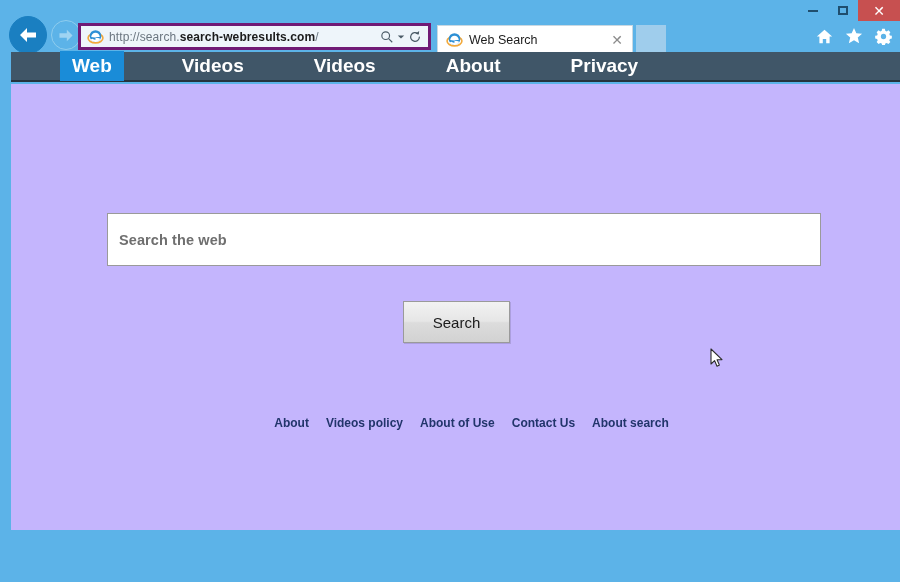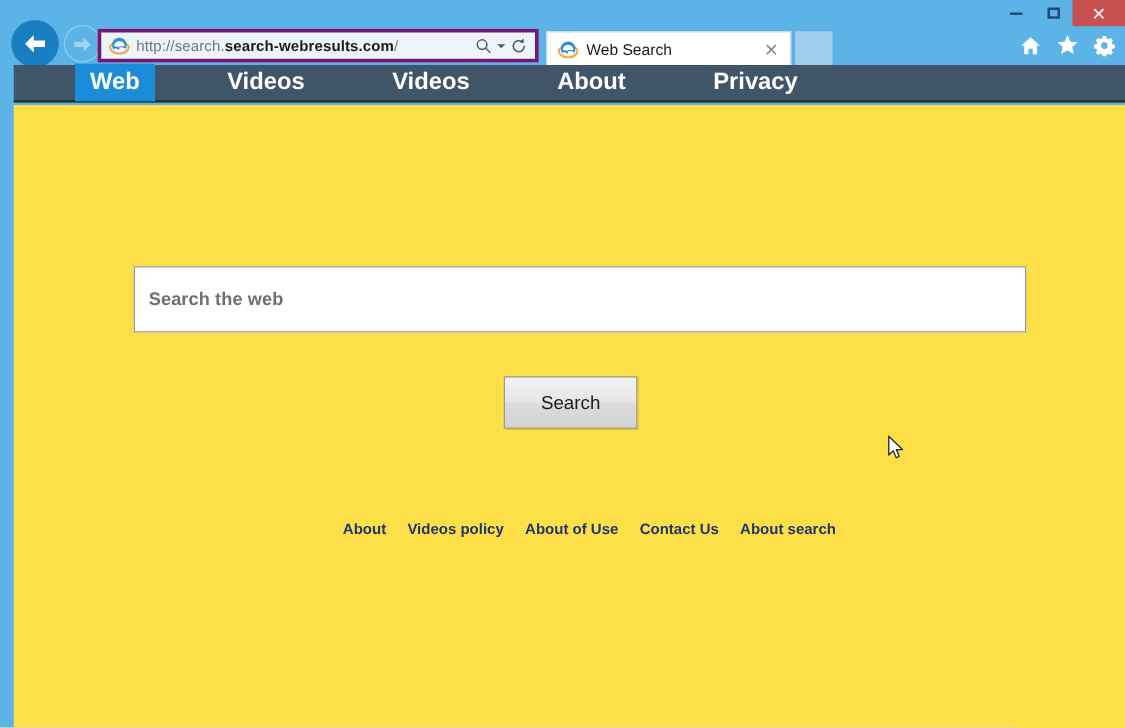--- a/index.html
+++ b/index.html
@@ -209,22 +209,22 @@
     position: absolute;
     left: 0; top: 56px;
     width: 10px;
     height: 526px;
     background: #5cb3e8;
   }
   .page {
     position: absolute;
     left: 11px; top: 84px;
     width: 889px;
-    height: 498px;
-    background: #fde047;
+    height: 446px;
+    background: #c4b5fd;
   }
   .searchbox {
     position: absolute;
     left: 96px; top: 129px;
     width: 714px;
     height: 53px;
     border: 1px solid #9a9a9a;
     box-sizing: border-box;
     background: #ffffff;
     display: flex;

